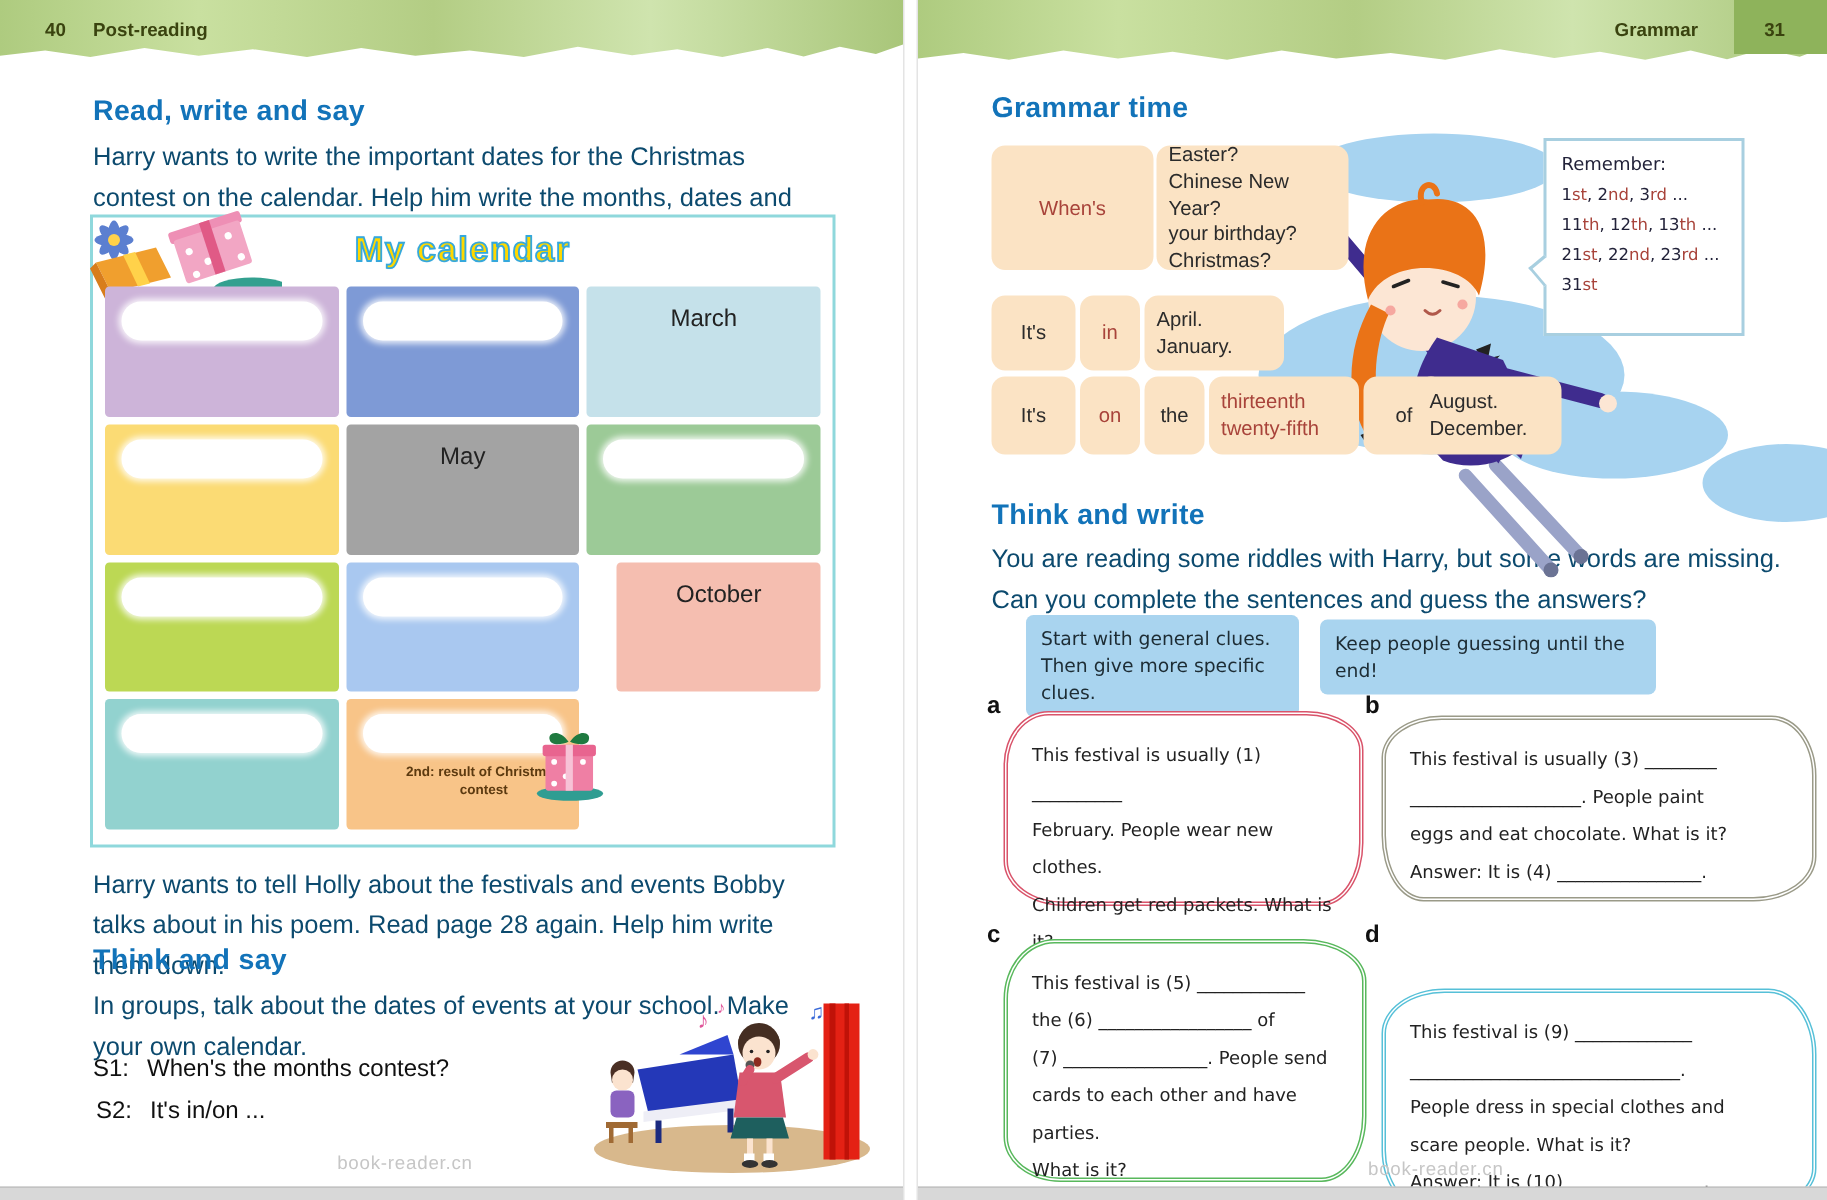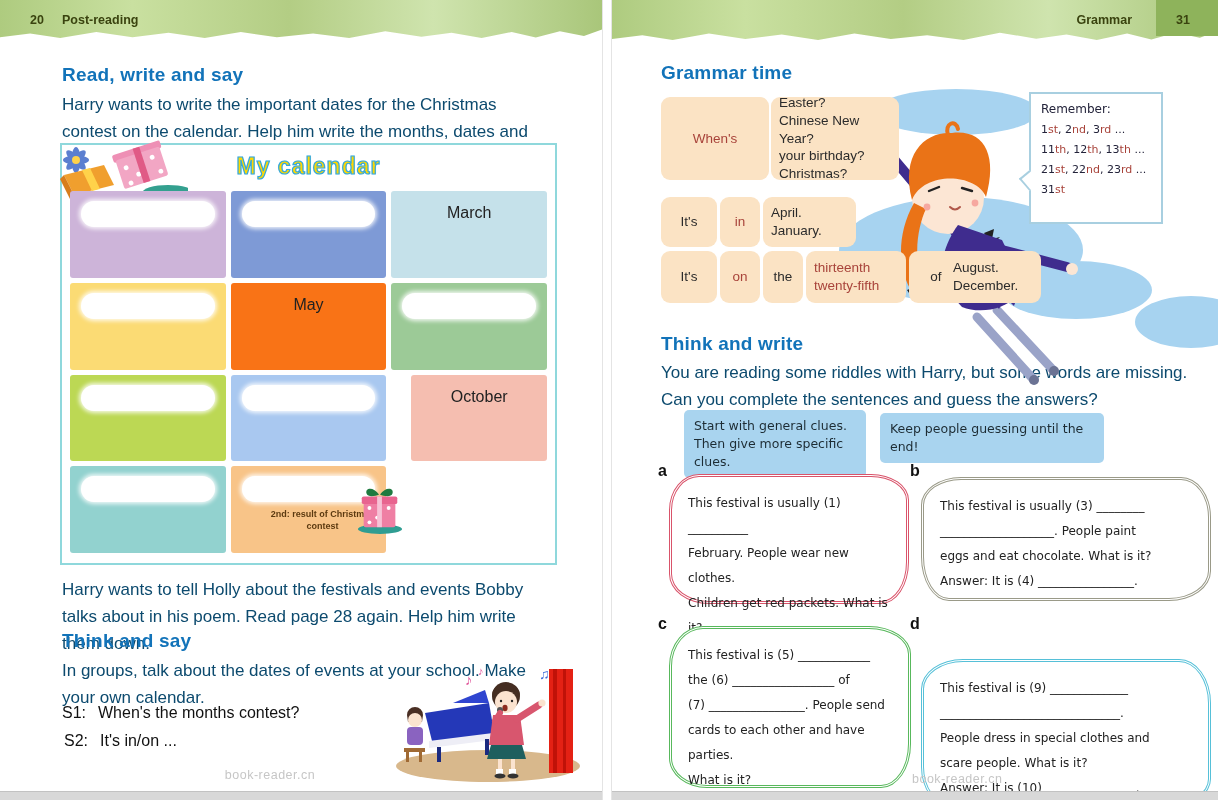--- a/index.html
+++ b/index.html
@@ -76,21 +76,21 @@
 
   svg{position:absolute;pointer-events:none;}
   #girl-illustration{left:150px;top:85px;width:457px;height:300px;z-index:1;}
   #singer-illustration{left:393px;top:663px;width:196px;height:124px;}
 </style>
 </head>
 <body>
 
 <div class="page" id="left-page">
   <div class="band" style="height:40px;"></div>
-  <span class="band-text" style="left:30px;">20</span>
+  <span class="band-text" style="left:30px;">40</span>
   <span class="band-text" style="left:62px;">Post-reading</span>
 
   <div class="heading" style="left:62px;top:64px;">Read, write and say</div>
   <div class="para" style="left:62px;top:91px;width:494px;">Harry wants to write the important dates for the Christmas contest on the calendar. Help him write the months, dates and events.</div>
 
   <div id="calendar">
     <svg id="gifts-decor" viewBox="0 0 132 86">
       <g fill="#5b7fd0">
         <ellipse cx="20" cy="25" rx="13" ry="4.5"></ellipse>
         <ellipse cx="20" cy="25" rx="13" ry="4.5" transform="rotate(45 20 25)"></ellipse>
@@ -120,21 +120,21 @@
         </div>
       <div class="cal-cell" style="background: rgb(126, 154, 214);">
           <div class="cal-blank"></div>
         </div>
       <div class="cal-cell" style="background: rgb(197, 225, 234);">
           <div class="cal-month">March</div>
         </div>
       <div class="cal-cell" style="background: rgb(251, 219, 116);">
           <div class="cal-blank"></div>
         </div>
-      <div class="cal-cell" style="background: #f97316;">
+      <div class="cal-cell" style="background: #a3a3a3;">
           <div class="cal-month">May</div>
         </div>
       <div class="cal-cell" style="background: rgb(156, 202, 151);">
           <div class="cal-blank"></div>
         </div>
       <div class="cal-cell" style="background: rgb(188, 216, 84);">
           <div class="cal-blank"></div>
         </div>
       <div class="cal-cell" style="background: rgb(169, 200, 240);">
           <div class="cal-blank"></div>

